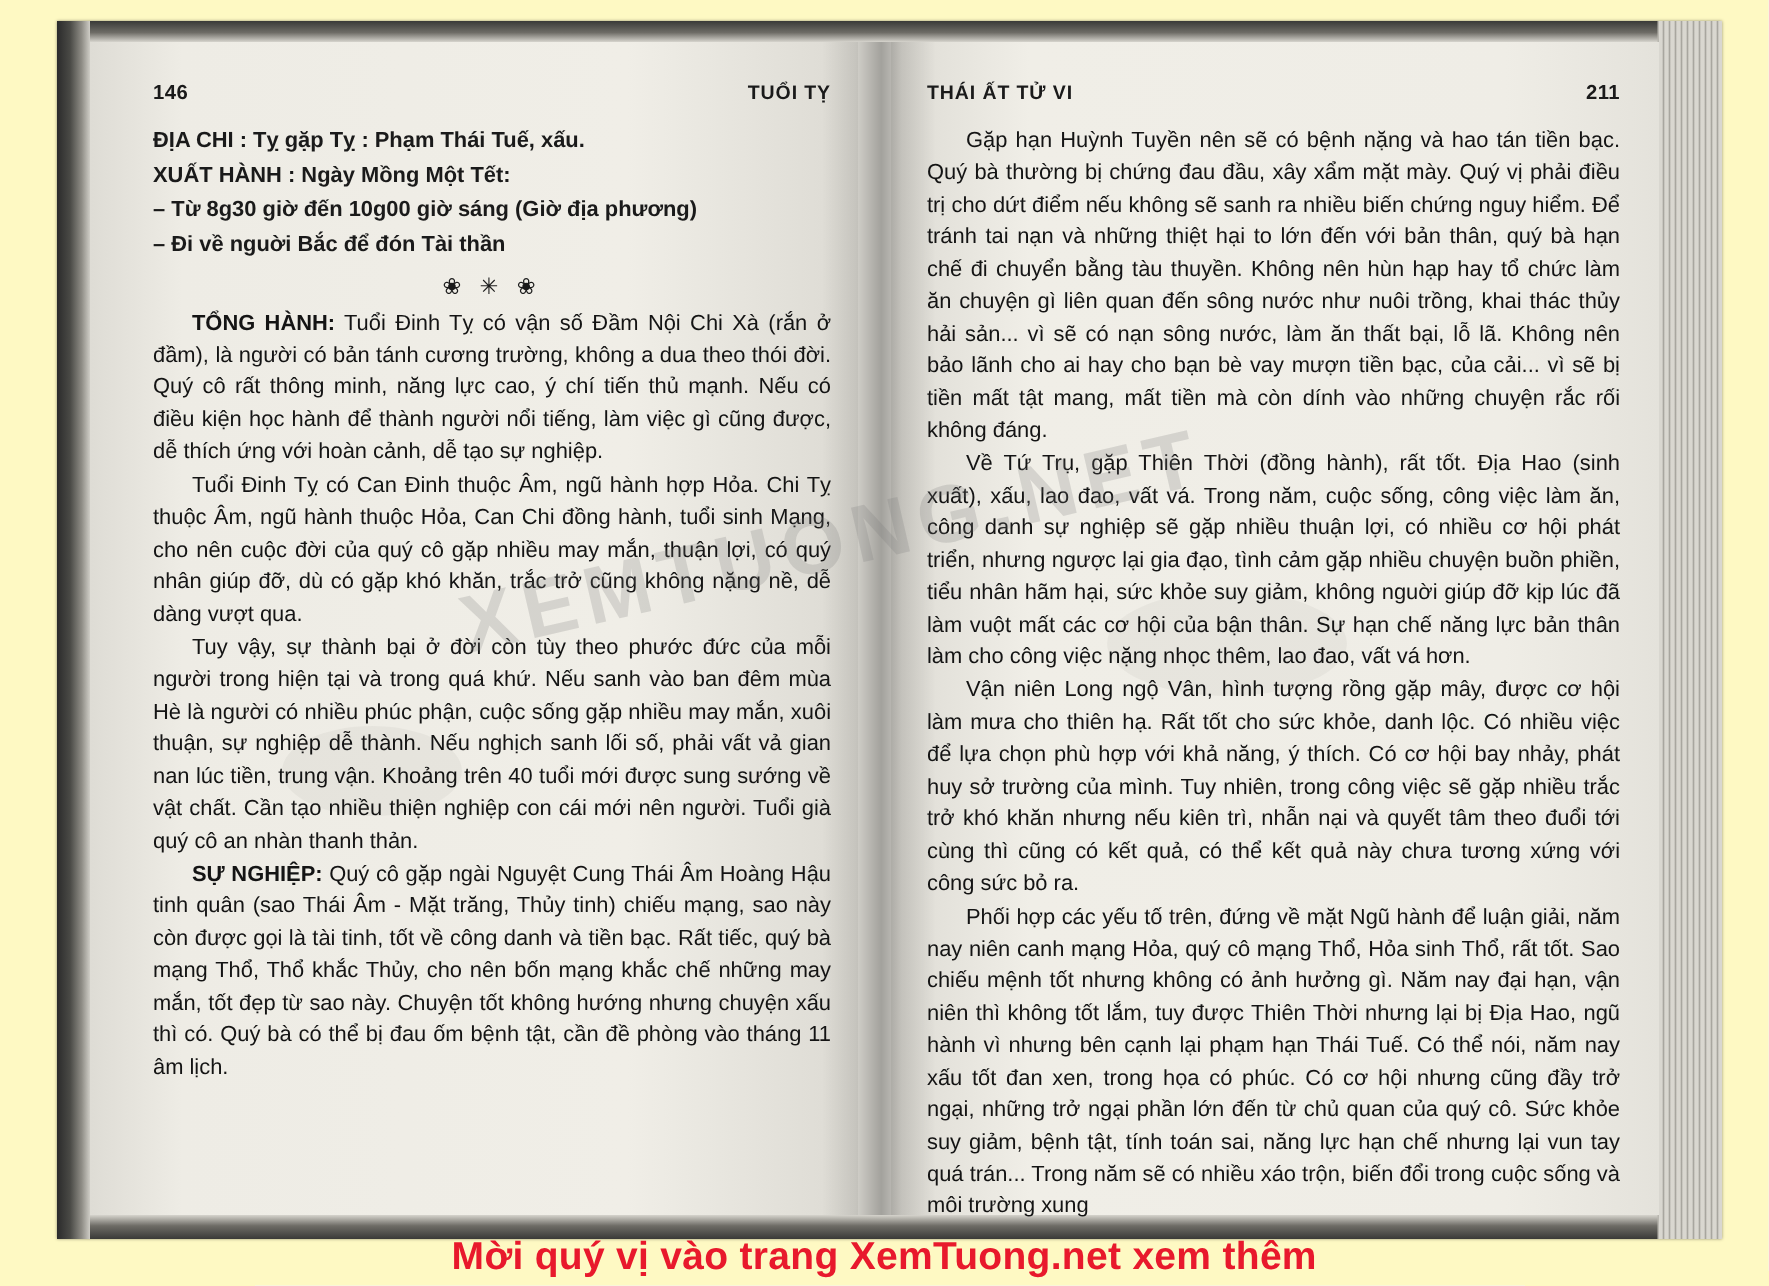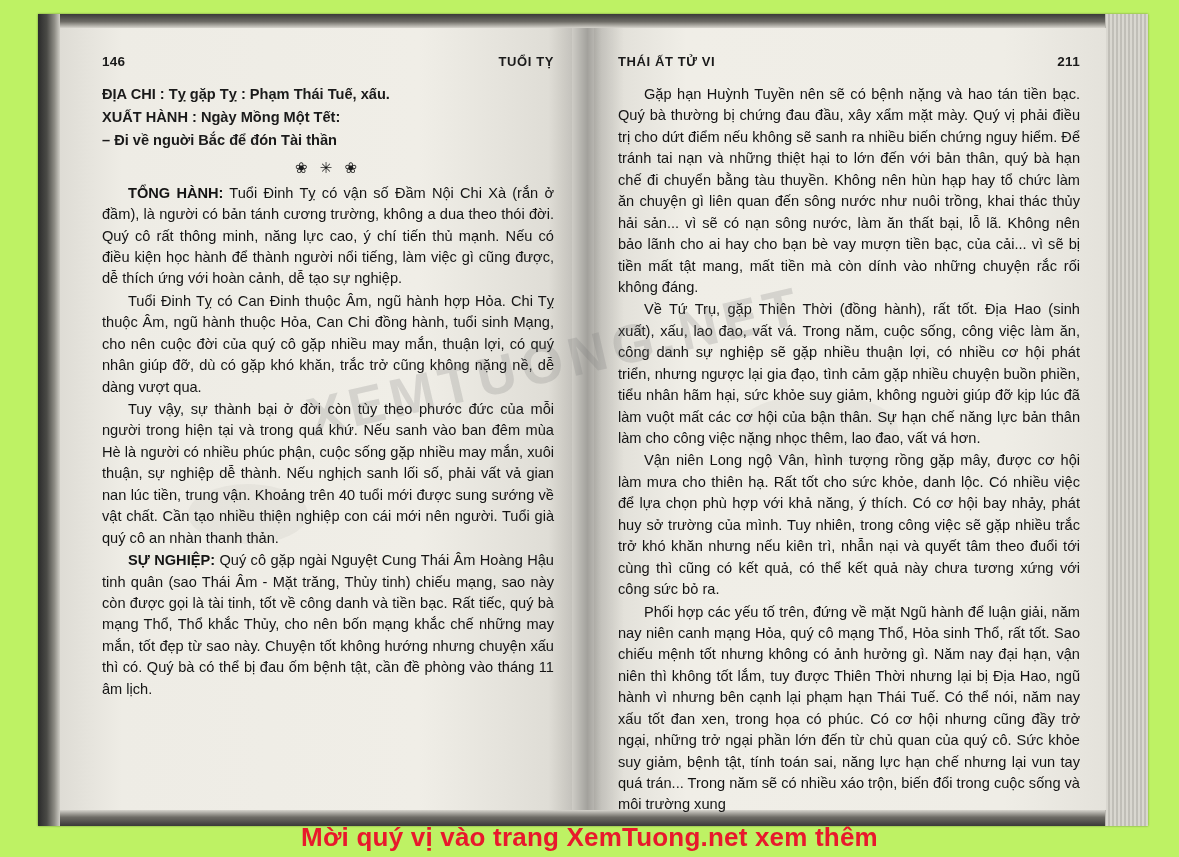--- a/index.html
+++ b/index.html
@@ -10,21 +10,21 @@
     width: 1179px;
     height: 857px;
     background: #ffffff;
     font-family: "Liberation Sans", sans-serif;
     overflow: hidden;
   }
   .page-wrap {
     position: relative;
     width: 1179px;
     height: 857px;
-    background: #bef264;
+    background: #fef9c3;
   }
   
   .book {
     position: absolute;
     left: 38px;
     top: 14px;
     width: 1110px;
     height: 812px;
     background: #e9e7e0;
     box-shadow: 0 0 2px rgba(0,0,0,0.4);
@@ -202,20 +202,21 @@
 
     <div class="page page-left">
       <div class="hdr">
         <span class="folio">146</span>
         <span class="running-head">TUỔI TỴ</span>
       </div>
 
       <ul class="lead-list">
         <li>ĐỊA CHI : Tỵ gặp Tỵ : Phạm Thái Tuế, xấu.</li>
         <li>XUẤT HÀNH : Ngày Mồng Một Tết:</li>
+        <li class="dash">– Từ 8g30 giờ đến 10g00 giờ sáng (Giờ địa phương)</li>
         <li class="dash">– Đi về nguời Bắc để đón Tài thần</li>
       </ul>
 
       <div class="ornament">❀ ✳ ❀</div>
 
       <div class="body-col">
         <p><span class="runin">TỔNG HÀNH:</span><span> Tuổi Đinh Tỵ có vận số Đầm Nội Chi Xà (rắn ở đầm), là người có bản tánh cương trường, không a dua theo thói đời. Quý cô rất thông minh, năng lực cao, ý chí tiến thủ mạnh. Nếu có điều kiện học hành để thành người nổi tiếng, làm việc gì cũng được, dễ thích ứng với hoàn cảnh, dễ tạo sự nghiệp.</span></p>
         <p><span>Tuổi Đinh Tỵ có Can Đinh thuộc Âm, ngũ hành hợp Hỏa. Chi Tỵ thuộc Âm, ngũ hành thuộc Hỏa, Can Chi đồng hành, tuổi sinh Mạng, cho nên cuộc đời của quý cô gặp nhiều may mắn, thuận lợi, có quý nhân giúp đỡ, dù có gặp khó khăn, trắc trở cũng không nặng nề, dễ dàng vượt qua.</span></p>
         <p><span>Tuy vậy, sự thành bại ở đời còn tùy theo phước đức của mỗi người trong hiện tại và trong quá khứ. Nếu sanh vào ban đêm mùa Hè là người có nhiều phúc phận, cuộc sống gặp nhiều may mắn, xuôi thuận, sự nghiệp dễ thành. Nếu nghịch sanh lối số, phải vất vả gian nan lúc tiền, trung vận. Khoảng trên 40 tuổi mới được sung sướng về vật chất. Cần tạo nhiều thiện nghiệp con cái mới nên người. Tuổi già quý cô an nhàn thanh thản.</span></p>
         <p><span class="runin">SỰ NGHIỆP:</span><span> Quý cô gặp ngài Nguyệt Cung Thái Âm Hoàng Hậu tinh quân (sao Thái Âm - Mặt trăng, Thủy tinh) chiếu mạng, sao này còn được gọi là tài tinh, tốt về công danh và tiền bạc. Rất tiếc, quý bà mạng Thổ, Thổ khắc Thủy, cho nên bốn mạng khắc chế những may mắn, tốt đẹp từ sao này. Chuyện tốt không hướng nhưng chuyện xấu thì có. Quý bà có thể bị đau ốm bệnh tật, cần đề phòng vào tháng 11 âm lịch.</span></p>

